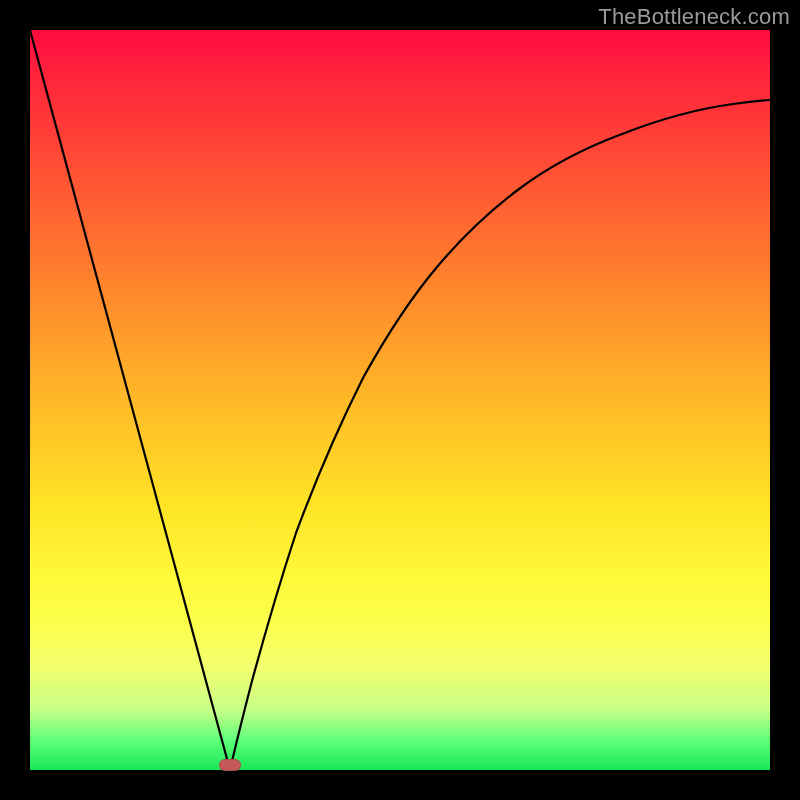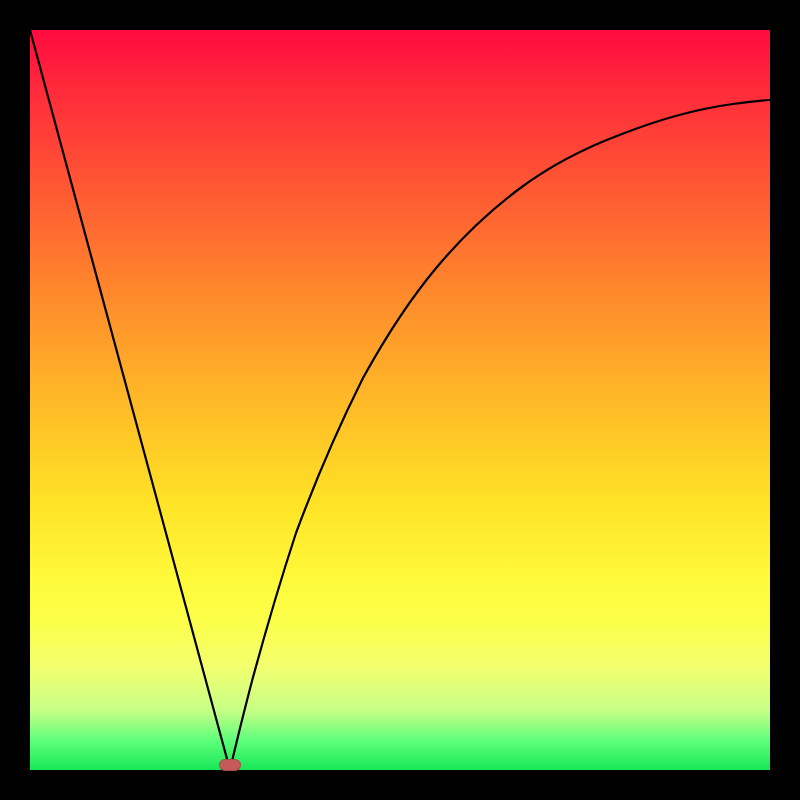--- a/index.html
+++ b/index.html
@@ -60,20 +60,21 @@
     height: 12px;
     border-radius: 6px;
     background: #c55a5a;
     box-shadow: inset 0 0 0 1px rgba(0,0,0,0.15);
   }
 </style>
 </head>
 <body>
 
 <div class="frame">
+  <div class="watermark">TheBottleneck.com</div>
 
   <div class="plot">
 
     <svg class="curve" width="740" height="740" viewBox="0 0 740 740">
 
       <path d="M 0 0
                L 200 740" fill="none" stroke="#000" stroke-width="2.2" stroke-linecap="round"></path>
 
       <path d="M 200 740
                Q 208 705 222 651

